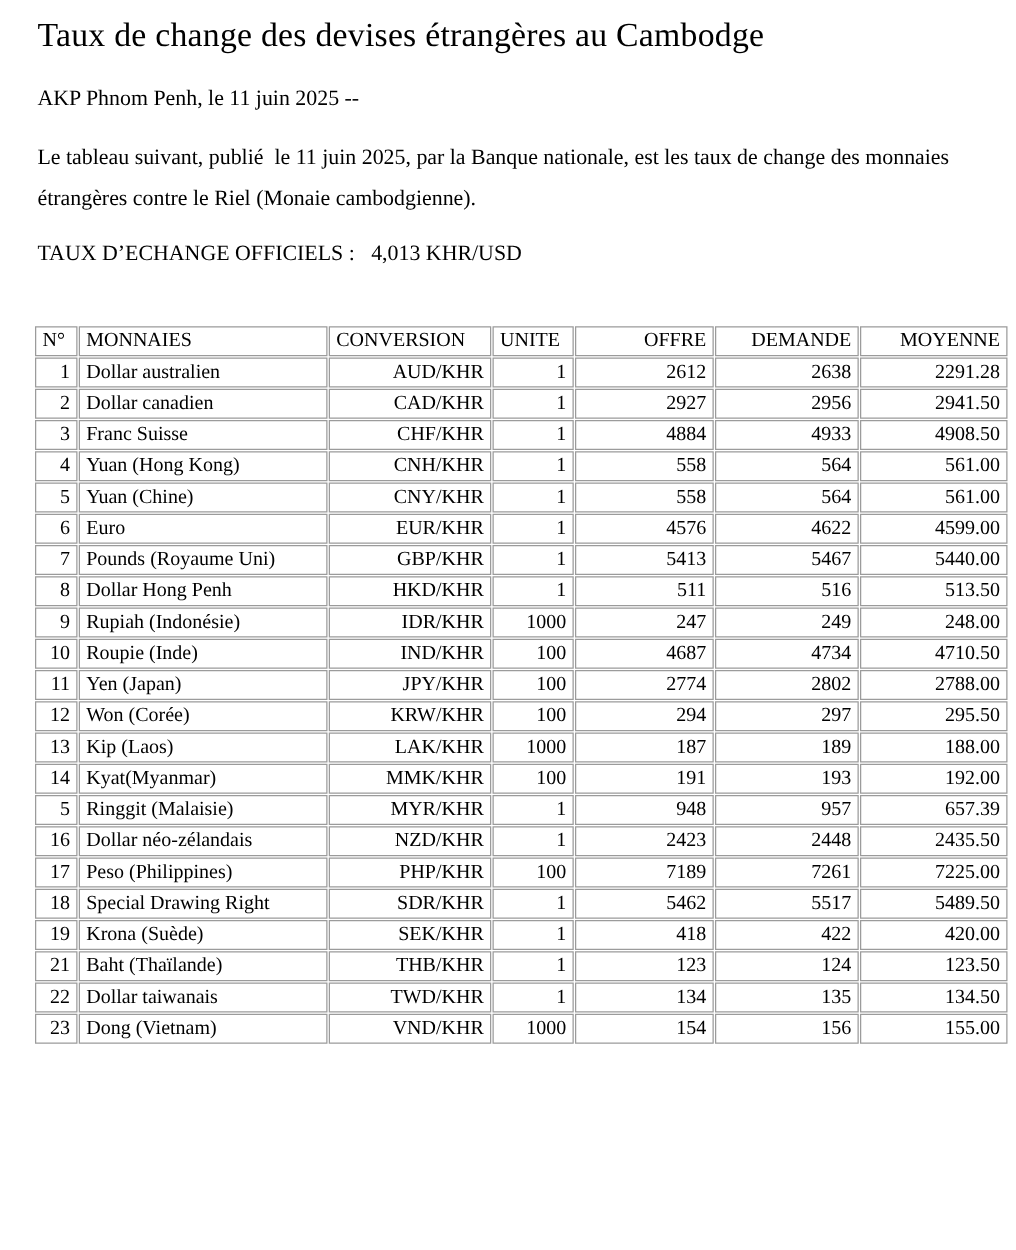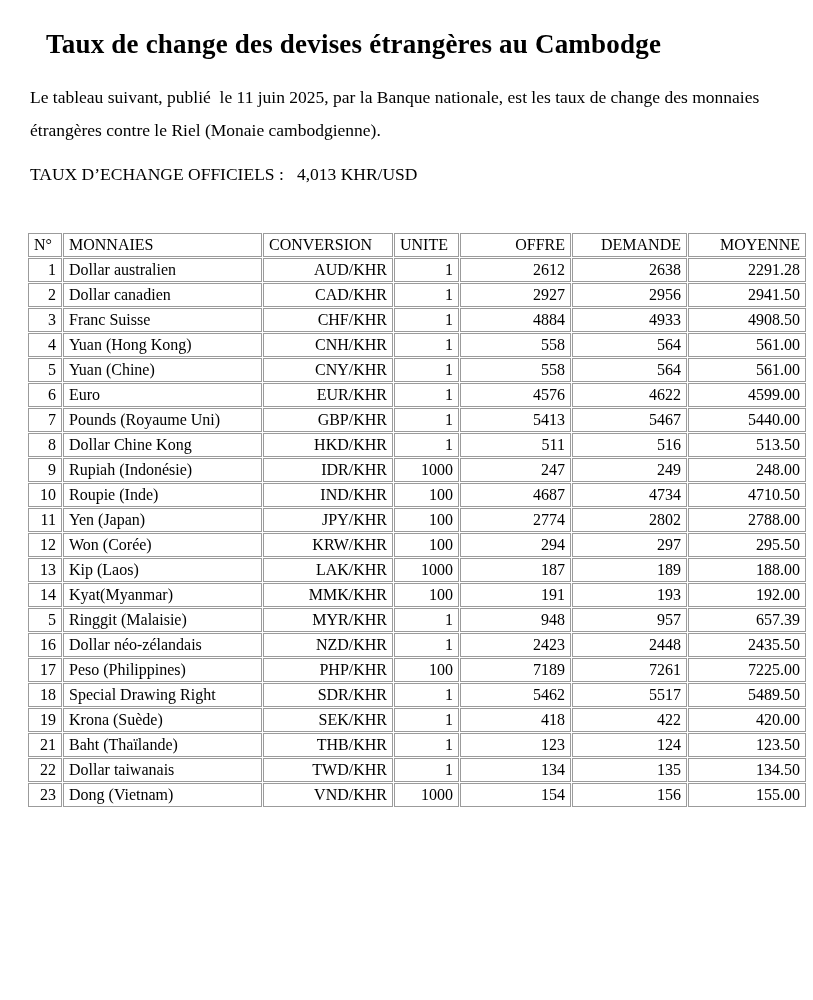--- a/index.html
+++ b/index.html
@@ -13,22 +13,22 @@
     position: relative;
     width: 813px;
     height: 1000px;
     background: #ffffff;
     overflow: hidden;
     box-sizing: border-box;
     padding: 13px 0 0 30px;
   }
   .title {
     font-size: 27px;
-    font-weight: bold;
-    margin: 16px;
+    font-weight: normal;
+    margin: 0;
     line-height: 1.15;
     letter-spacing: 0.2px;
   }
   .dateline {
     font-size: 17.5px;
     margin: 24px 0 0 0;
     line-height: 20px;
   }
   .body-text {
     font-size: 17.5px;
@@ -66,20 +66,21 @@
   .ac { text-align: right; }
   .ar { text-align: right; }
 </style>
 </head>
 <body>
 
 <div class="page">
 
   <h1 class="title">Taux de change des devises étrangères au Cambodge</h1>
 
+  <p class="dateline">AKP Phnom Penh, le 11 juin 2025 --</p>
 
   <p class="body-text">Le tableau suivant, publié  le 11 juin 2025, par la Banque nationale, est les taux de change des monnaies étrangères contre le Riel (Monaie cambodgienne).</p>
 
   <p class="official">TAUX D’ECHANGE OFFICIELS :   4,013 KHR/USD</p>
 
   <table class="rates">
     <colgroup>
       <col style="width:34px">
       <col style="width:199px">
       <col style="width:130px">
@@ -158,21 +159,21 @@
           <td class="ar">7</td>
           <td class="al">Pounds (Royaume Uni)</td>
           <td class="ac">GBP/KHR</td>
           <td class="ac">1</td>
           <td class="ar">5413</td>
           <td class="ar">5467</td>
           <td class="ar">5440.00</td>
         </tr>
         <tr>
           <td class="ar">8</td>
-          <td class="al">Dollar Chine Kong</td>
+          <td class="al">Dollar Hong Penh</td>
           <td class="ac">HKD/KHR</td>
           <td class="ac">1</td>
           <td class="ar">511</td>
           <td class="ar">516</td>
           <td class="ar">513.50</td>
         </tr>
         <tr>
           <td class="ar">9</td>
           <td class="al">Rupiah (Indonésie)</td>
           <td class="ac">IDR/KHR</td>

